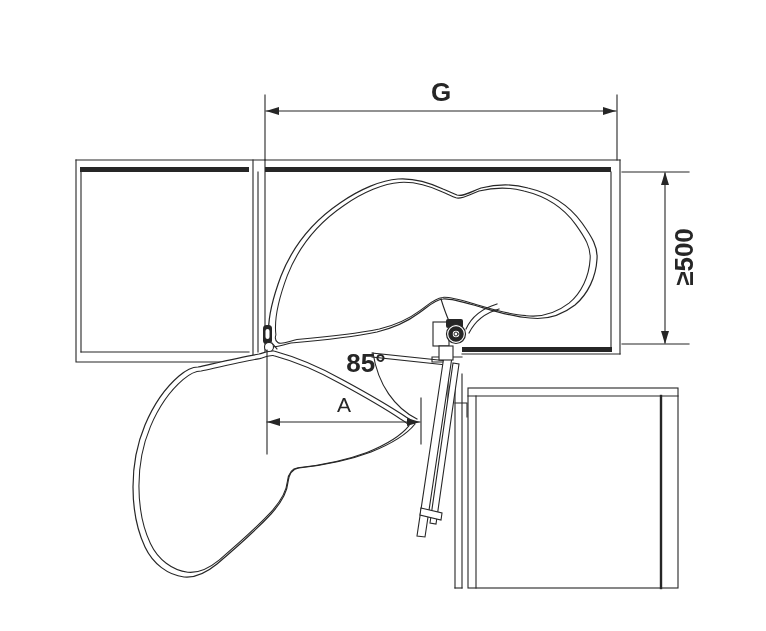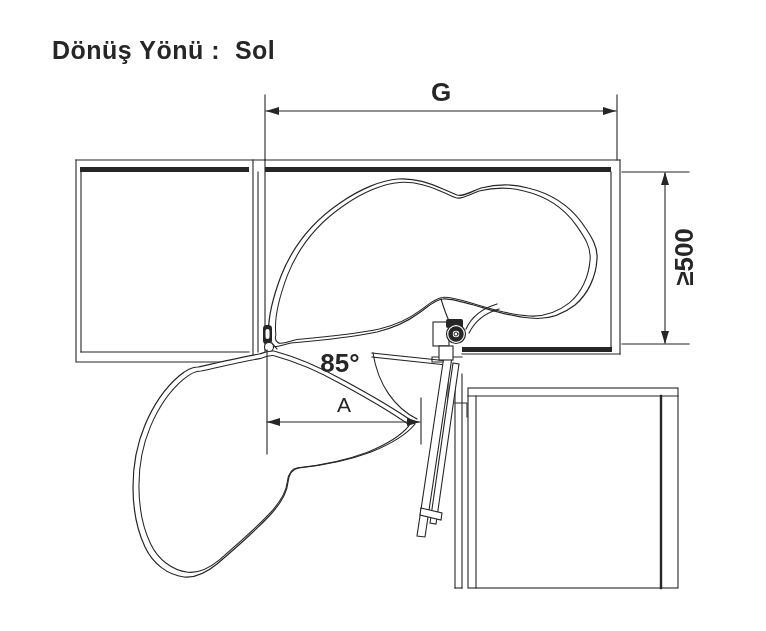--- a/index.html
+++ b/index.html
@@ -4,21 +4,21 @@
 <style>
   html,body{margin:0;padding:0;background:#ffffff;}
   #stage{
     position:relative;width:766px;height:631px;background:#ffffff;
     font-family:"Liberation Sans", sans-serif;color:#262626;overflow:hidden;
   }
   #drawing{position:absolute;left:0;top:0;}
   .lbl{position:absolute;white-space:pre;color:#262626;}
   .lbl-title{left:52px;top:36px;font-size:25px;font-weight:bold;letter-spacing:0.5px;}
   .lbl-g{left:441px;top:92px;font-size:26px;font-weight:bold;transform:translate(-50%,-50%);}
-  .lbl-angle{left:340px;top:363px;font-size:26px;font-weight:bold;transform:translate(-50%,-50%);}
+  .lbl-angle{left:366px;top:363px;font-size:26px;font-weight:bold;transform:translate(-50%,-50%);}
   .lbl-a{left:344px;top:405px;font-size:21px;transform:translate(-50%,-50%);}
   .lbl-500{left:684px;top:257px;font-size:26px;font-weight:bold;
            transform:translate(-50%,-50%) rotate(-90deg);}
 </style>
 </head>
 <body>
 
 <div id="stage">
 
   <svg id="drawing" width="766" height="631" viewBox="0 0 766 631" fill="none" stroke="#262626" stroke-width="1.1" stroke-linecap="square">
@@ -184,18 +184,17 @@
 
     <g>
       <path d="M267 350 V454"></path>
       <path d="M421 398 V444"></path>
       <path d="M267 422 H420"></path>
       <polygon fill="#262626" stroke="none" points="267,422 280,418 280,426"></polygon>
       <polygon fill="#262626" stroke="none" points="420,422 407,418 407,426"></polygon>
     </g>
   </svg>
 
-  <div class="lbl lbl-title">Dönüş Yönü :  Sol</div>
   <div class="lbl lbl-g">G</div>
   <div class="lbl lbl-angle">85°</div>
   <div class="lbl lbl-a">A</div>
   <div class="lbl lbl-500">≥500</div>
 </div>
 
 </body></html>

